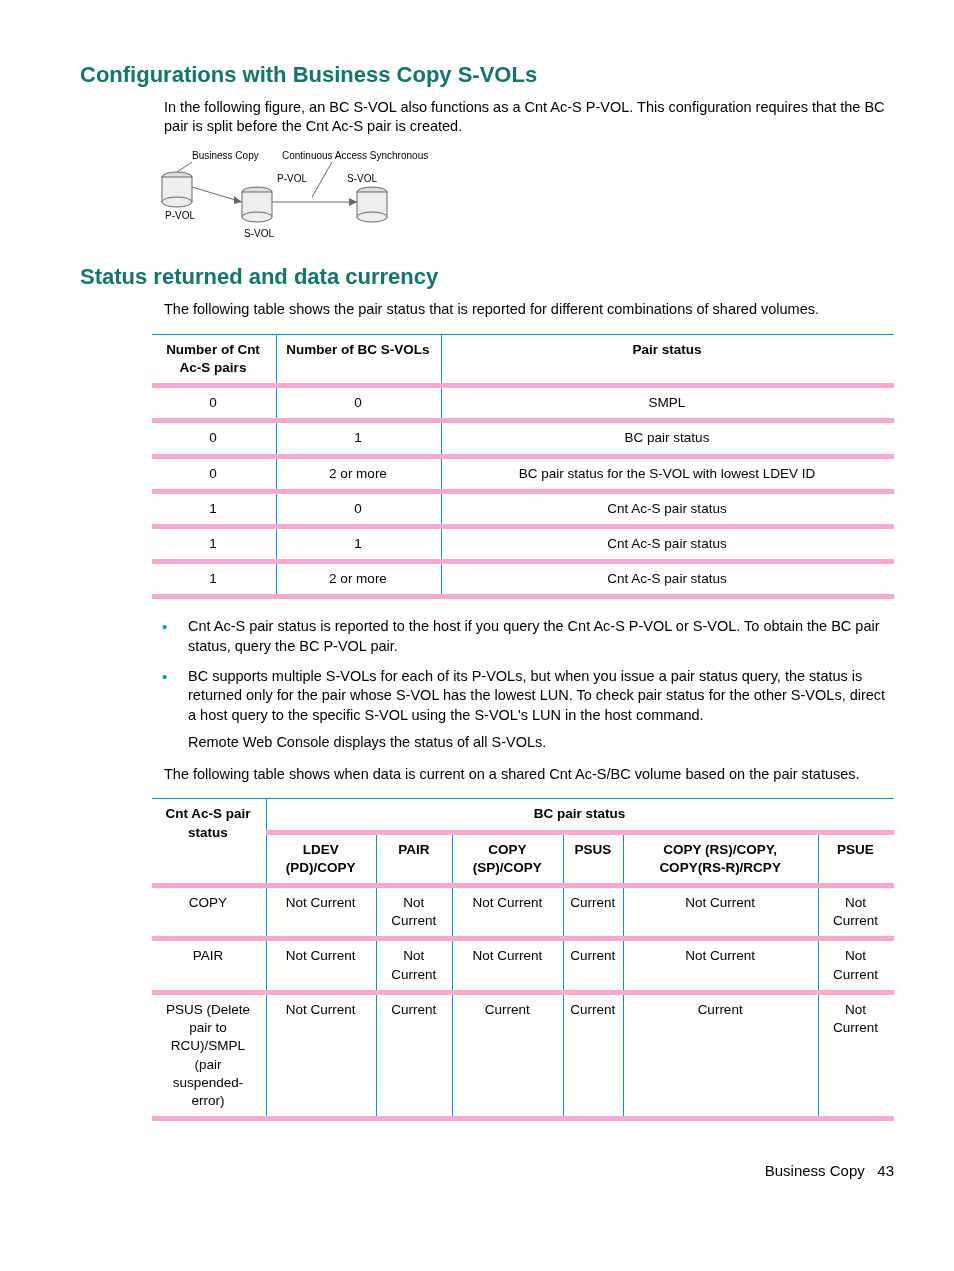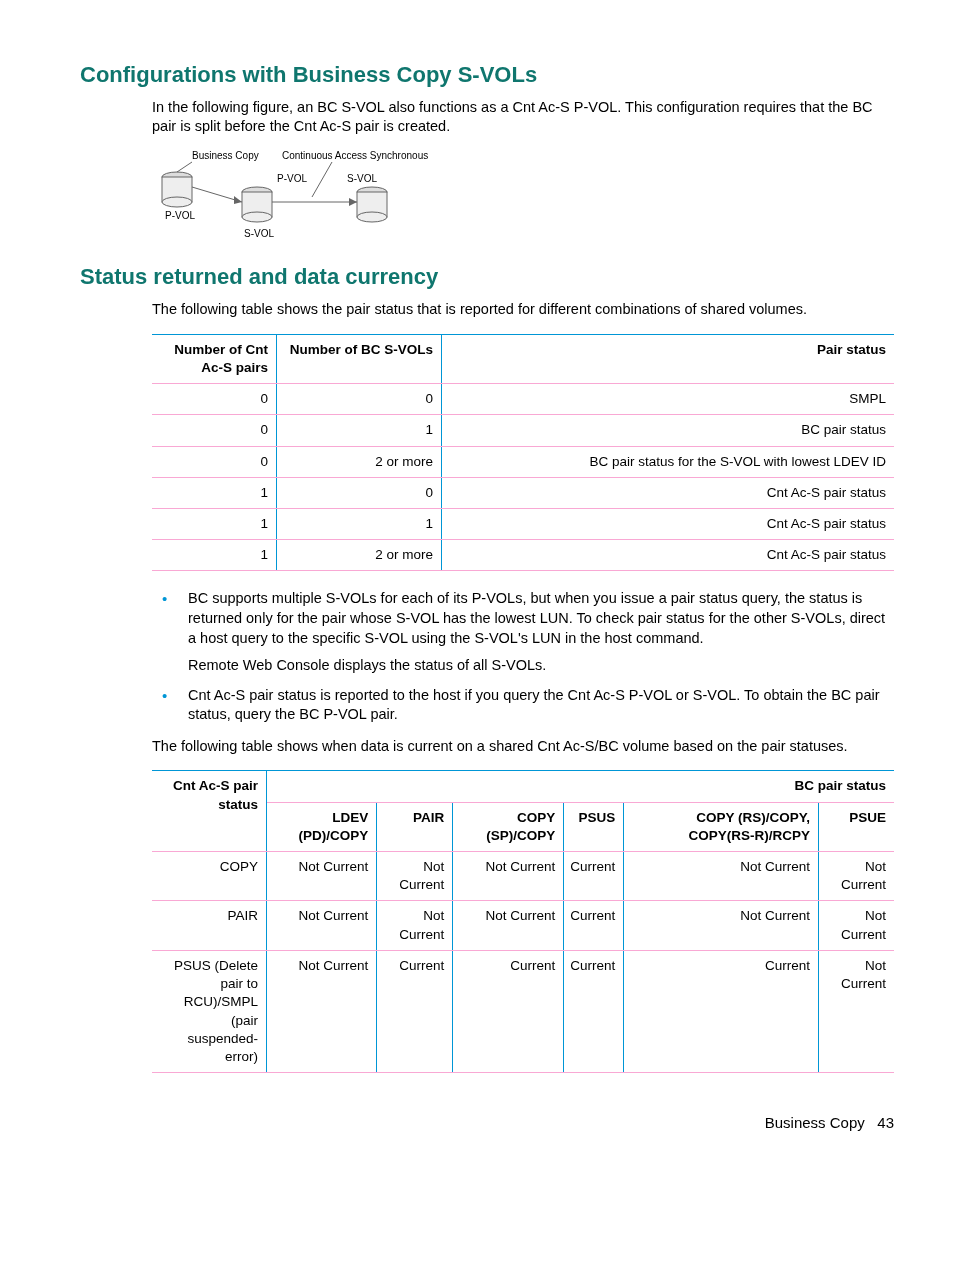--- a/index.html
+++ b/index.html
@@ -31,24 +31,24 @@
     margin: 0 0 10px 0;
   }
   table {
     border-collapse: collapse;
     width: 100%;
     margin: 14px 0 18px 0;
     font-size: 13.5px;
   }
   th, td {
     border-top: 1px solid #0096d6;
-    border-bottom: 1px solid #f9a8d4;
+    border-bottom: 5px solid #f9a8d4;
     border-left: none;
     border-right: none;
-    text-align: right;
+    text-align: center;
     padding: 6px 8px 6px 6px;
     vertical-align: top;
   }
   th { font-weight: bold; }
   .colsep { border-right: 1px solid #0096d6; }
   ul.bullets {
     list-style: none;
     padding: 0;
     margin: 0 0 12px 0;
   }
@@ -64,21 +64,21 @@
     left: 10px;
     top: 0;
     font-size: 15px;
   }
   .footer {
     text-align: right;
     font-size: 15px;
     margin-top: 40px;
     color: #000;
   }
-  p { margin: 6px 0 10px 0; }
+  p { margin: 6px 0 10px 12px; }
 </style>
 </head>
 <body>
 
 <h2>Configurations with Business Copy S-VOLs</h2>
 
 <div class="indent">
   <p>In the following figure, an BC S-VOL also functions as a Cnt Ac-S P-VOL. This configuration requires that the BC pair is split before the Cnt Ac-S pair is created.</p>
 
   <div class="diagram">
@@ -154,25 +154,25 @@
         </tr>
         <tr>
           <td class="colsep">1</td>
           <td class="colsep">2 or more</td>
           <td>Cnt Ac-S pair status</td>
         </tr>
       </tbody>
   </table>
 
   <ul class="bullets">
+    <li>Cnt Ac-S pair status is reported to the host if you query the Cnt Ac-S P-VOL or S-VOL. To obtain the BC pair status, query the BC P-VOL pair.</li>
     <li>
       <span>BC supports multiple S-VOLs for each of its P-VOLs, but when you issue a pair status query, the status is returned only for the pair whose S-VOL has the lowest LUN. To check pair status for the other S-VOLs, direct a host query to the specific S-VOL using the S-VOL's LUN in the host command.</span>
       <p style="margin:8px 0 0 0">Remote Web Console displays the status of all S-VOLs.</p>
     </li>
-    <li>Cnt Ac-S pair status is reported to the host if you query the Cnt Ac-S P-VOL or S-VOL. To obtain the BC pair status, query the BC P-VOL pair.</li>
   </ul>
 
   <p>The following table shows when data is current on a shared Cnt Ac-S/BC volume based on the pair statuses.</p>
 
   <table>
     <thead>
       <tr>
         <th rowspan="2" class="colsep" style="width:100px">Cnt Ac-S pair status</th>
         <th colspan="6">BC pair status</th>
       </tr>

